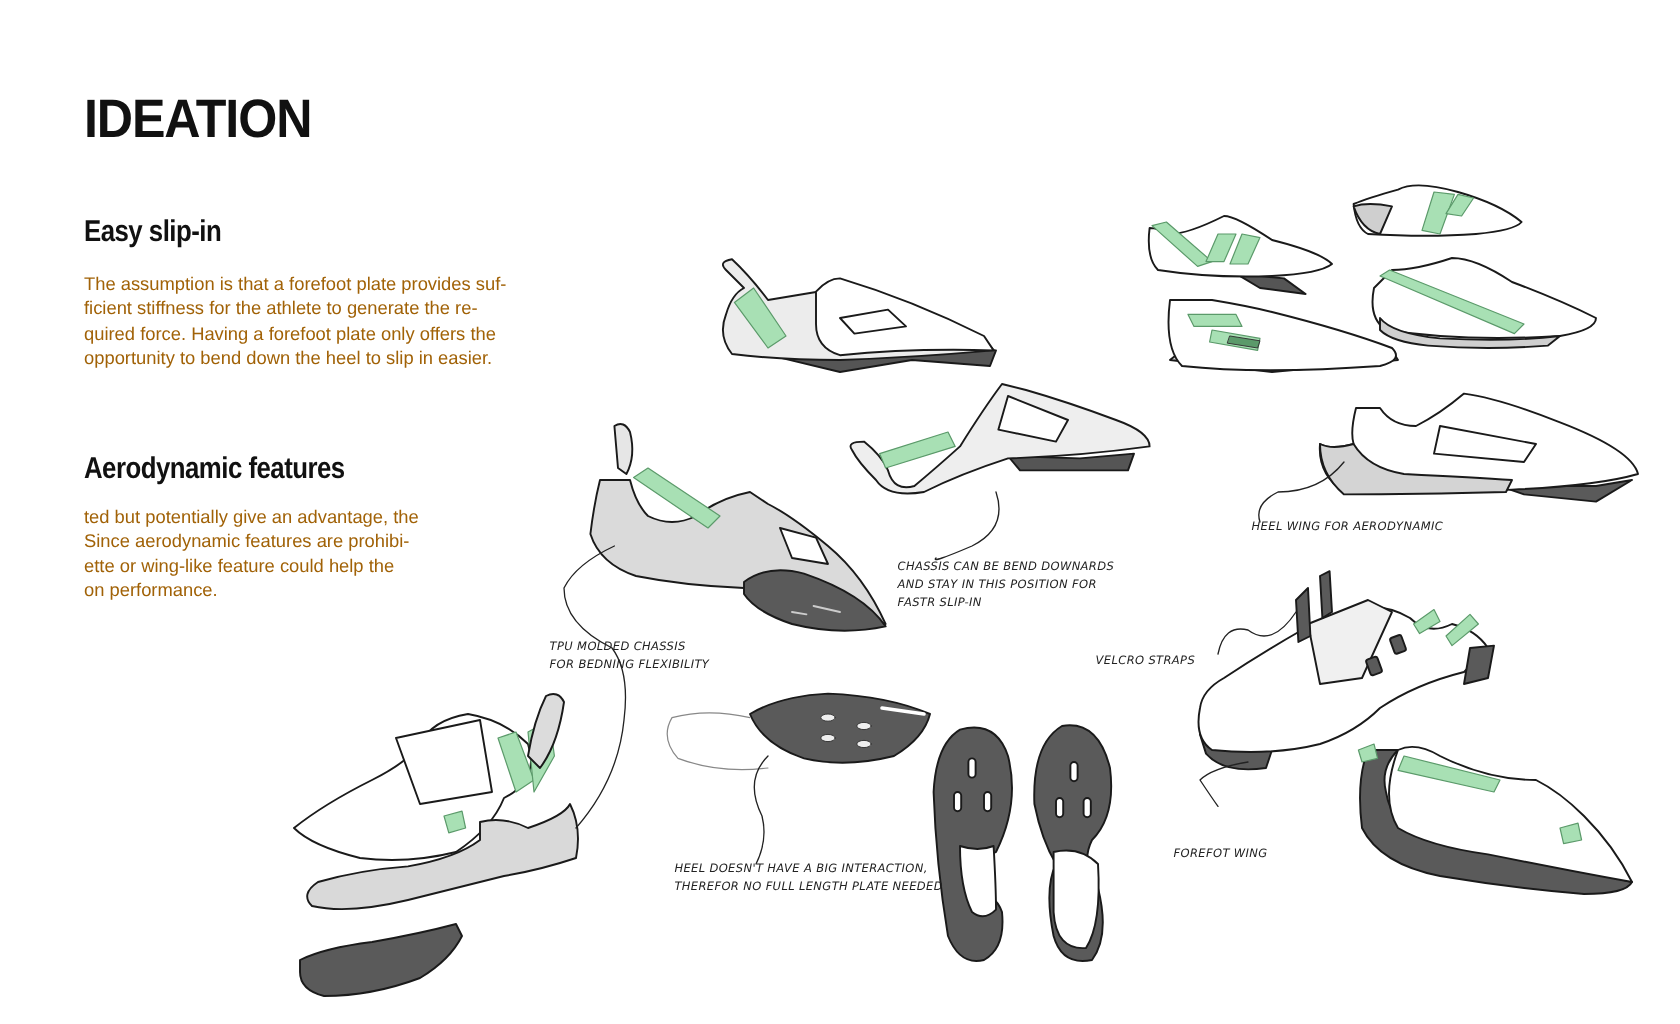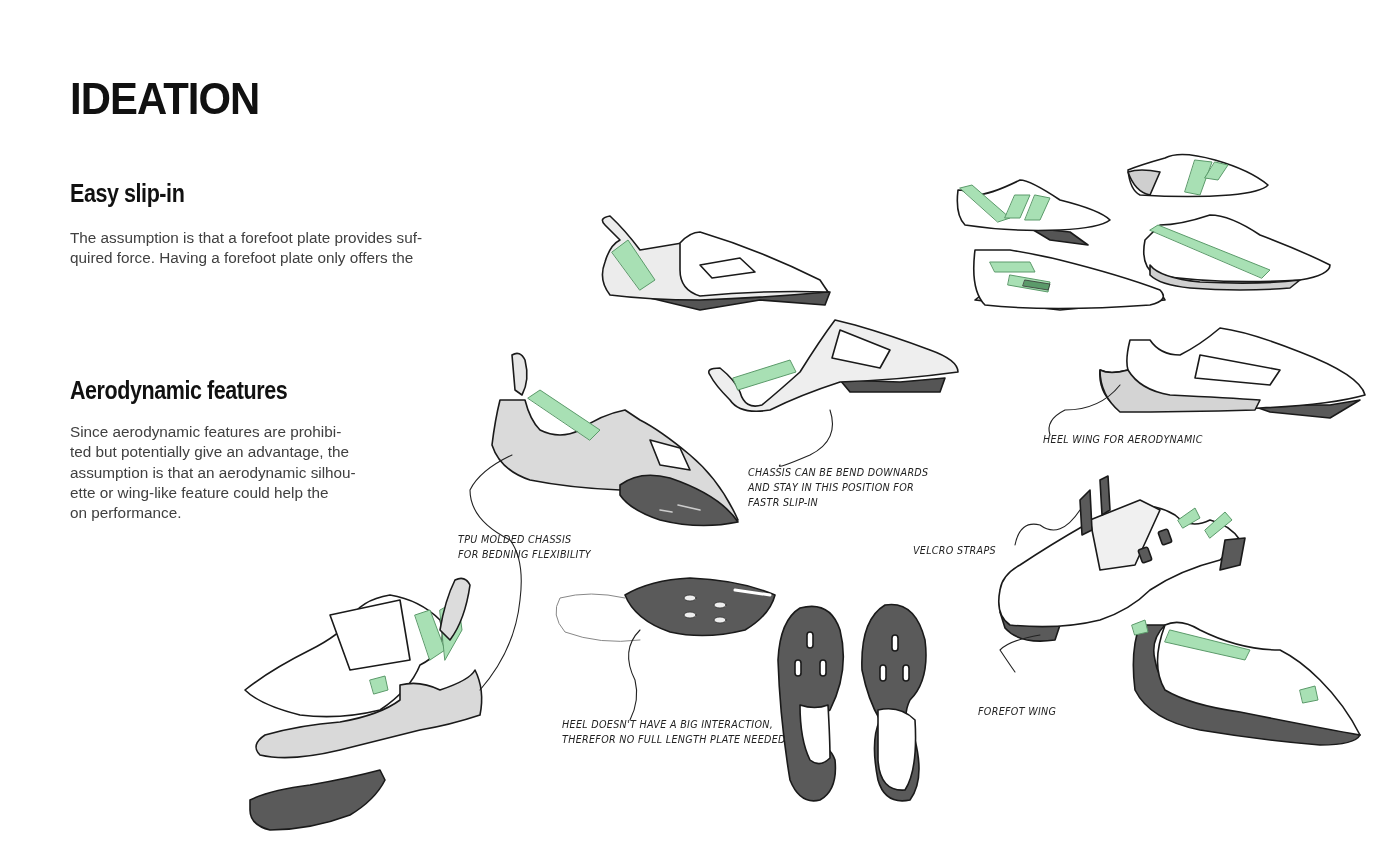--- a/index.html
+++ b/index.html
@@ -1,38 +1,39 @@
 <!DOCTYPE html>
 <html><head>
 <meta charset="utf-8">
 <style>
   html, body { margin: 0; padding: 0; background: #ffffff; }
   body { width: 1400px; height: 853px; position: relative; overflow: hidden; font-family: "Liberation Sans", sans-serif; color: #111; }
   .page-title { position: absolute; left: 70px; top: 76px; font-size: 45px; font-weight: 700; letter-spacing: -1px; line-height: 1; transform: scaleX(0.93); transform-origin: left; }
   .section-heading { position: absolute; left: 70px; font-size: 25px; font-weight: 700; letter-spacing: -0.5px; line-height: 1; transform: scaleX(0.86); transform-origin: left; }
-  .section-body { position: absolute; left: 70px; font-size: 15.3px; line-height: 20.3px; color: #404040; }
+  .section-body { position: absolute; left: 70px; font-size: 15.3px; line-height: 20.3px; color: #a16207; }
   .sketch-layer { position: absolute; left: 0; top: 0; width: 1400px; height: 853px; }
   .note { position: absolute; font-family: "DejaVu Sans", sans-serif; font-size: 9.6px; line-height: 15px; text-transform: uppercase; letter-spacing: 0.3px; color: #222; font-style: italic; white-space: nowrap; }
 </style>
 </head>
 <body>
 
 <div class="page-title">IDEATION</div>
 
 <div class="section-heading" style="top:181px;">Easy slip-in</div>
 <div class="section-body" style="top:228px;">
   <div>The assumption is that a forefoot plate provides suf-</div>
+  <div>ficient stiffness for the athlete to generate the re-</div>
   <div>quired force. Having a forefoot plate only offers the</div>
+  <div>opportunity to bend down the heel to slip in easier.</div>
 </div>
 
 <div class="section-heading" style="top:378px;">Aerodynamic features</div>
 <div class="section-body" style="top:422px;">
+  <div>ted but potentially give an advantage, the</div>
   <div>Since aerodynamic features are prohibi-</div>
-  <div>ted but potentially give an advantage, the</div>
-  <div>assumption is that an aerodynamic silhou-</div>
   <div>ette or wing-like feature could help the</div>
   <div>on performance.</div>
 </div>
 
 <svg class="sketch-layer" viewBox="0 0 1400 853" xmlns="http://www.w3.org/2000/svg">
   <g fill="none" stroke="#1a1a1a" stroke-width="1.6" stroke-linejoin="round" stroke-linecap="round">
 
     <g>
       <path d="M650 298 L700 290 L760 285 L830 292 L825 305 L760 300 L700 310 Z" fill="#555"></path>
       <path d="M605 225 Q598 218 610 216 Q625 230 640 250 Q700 240 700 240 Q740 252 790 270 Q820 280 828 292 Q760 298 700 300 Q650 300 610 295 Q598 280 605 262 Q610 245 620 240 Z" fill="#ececec"></path>

